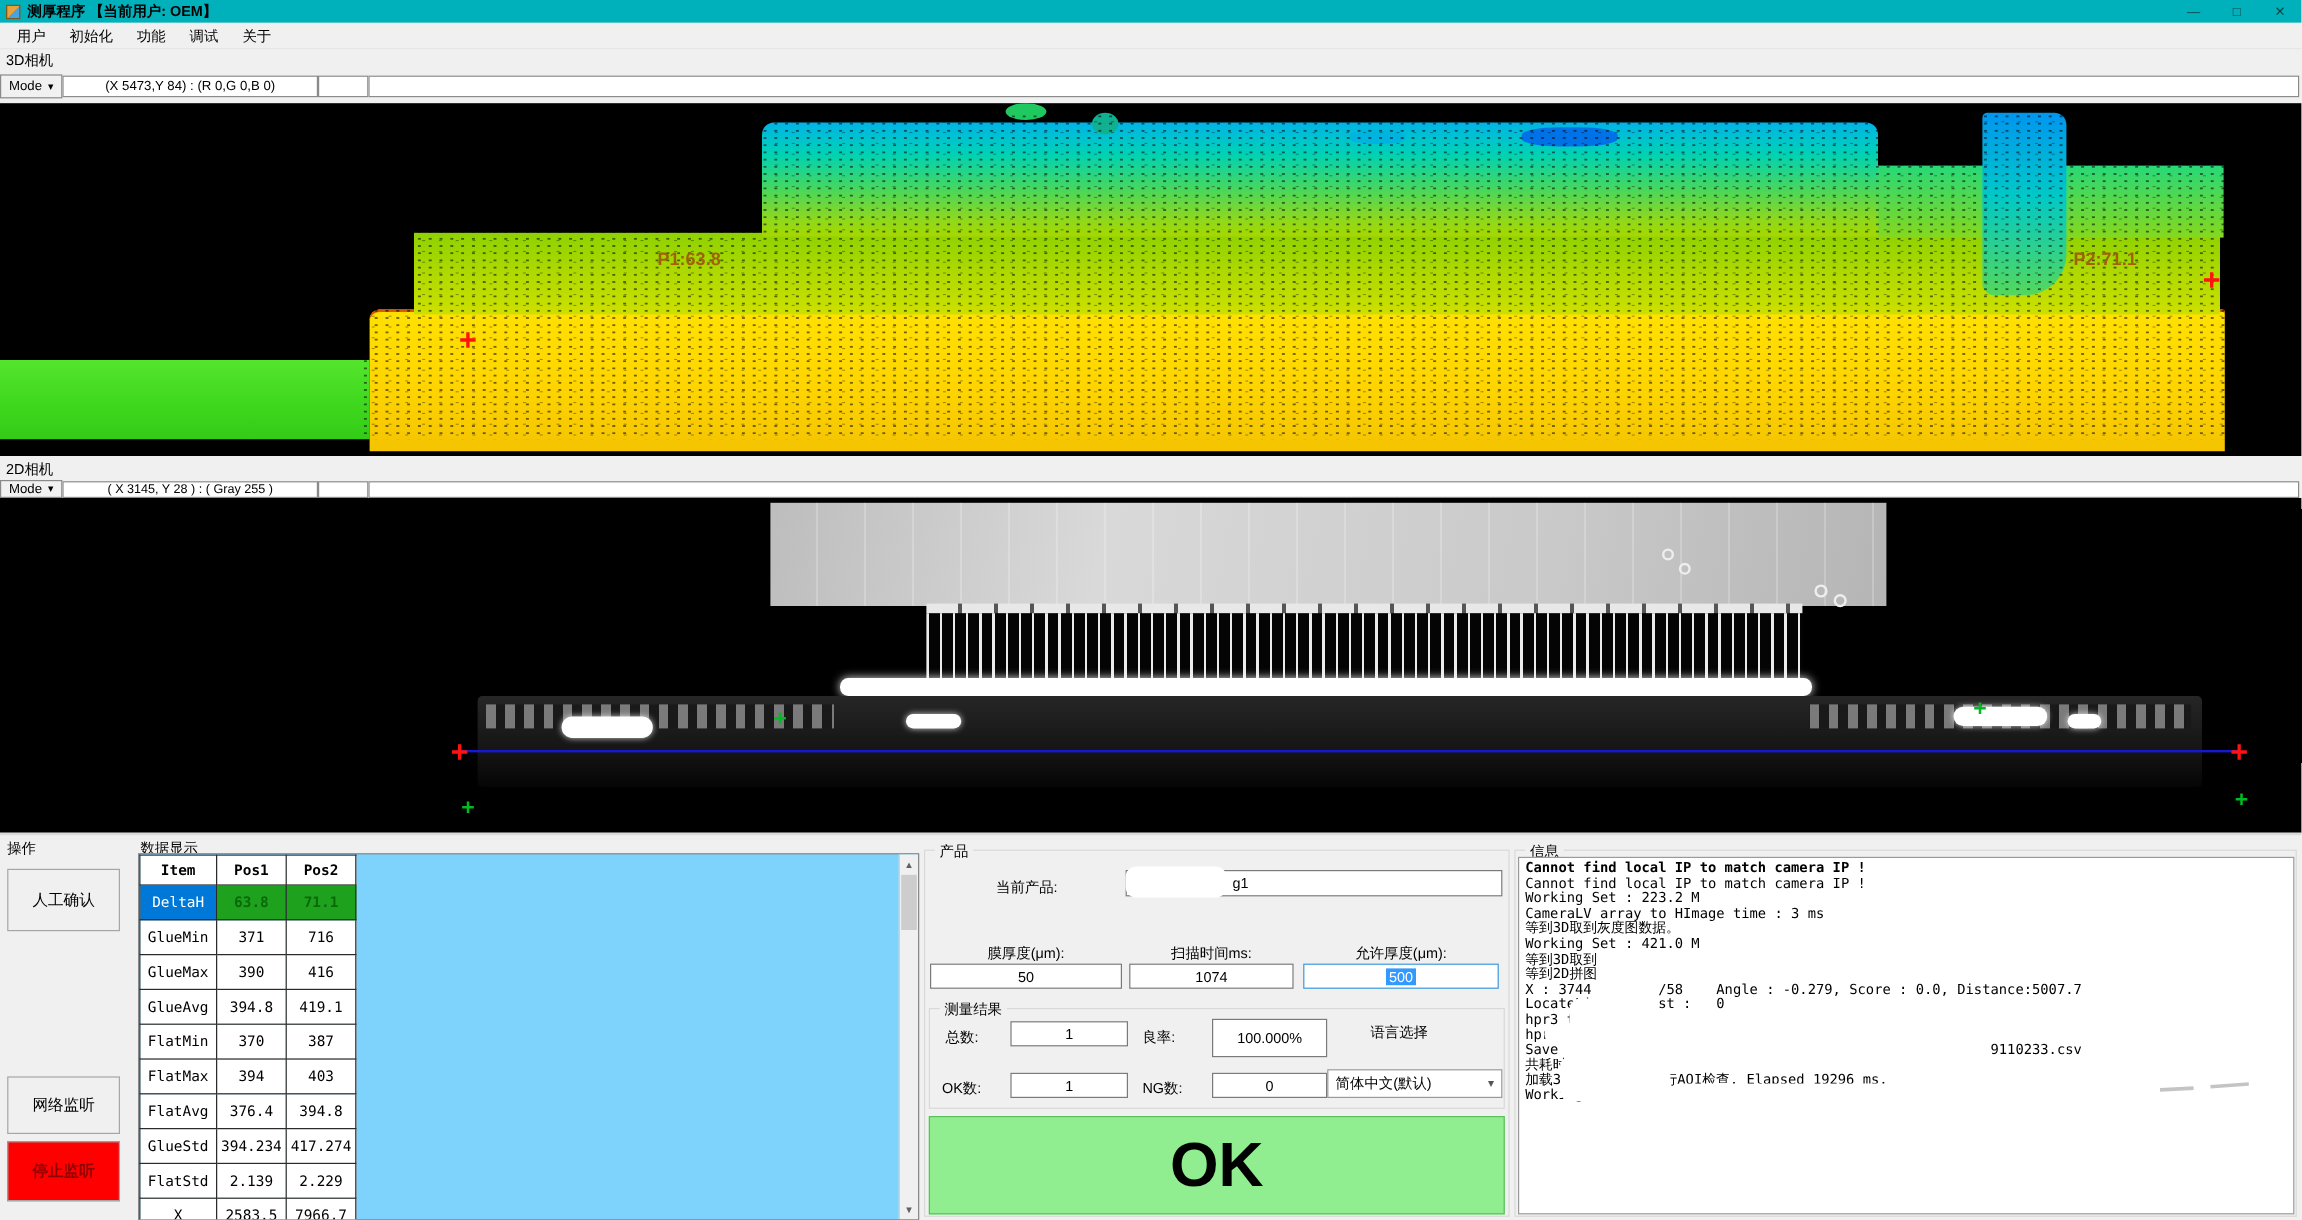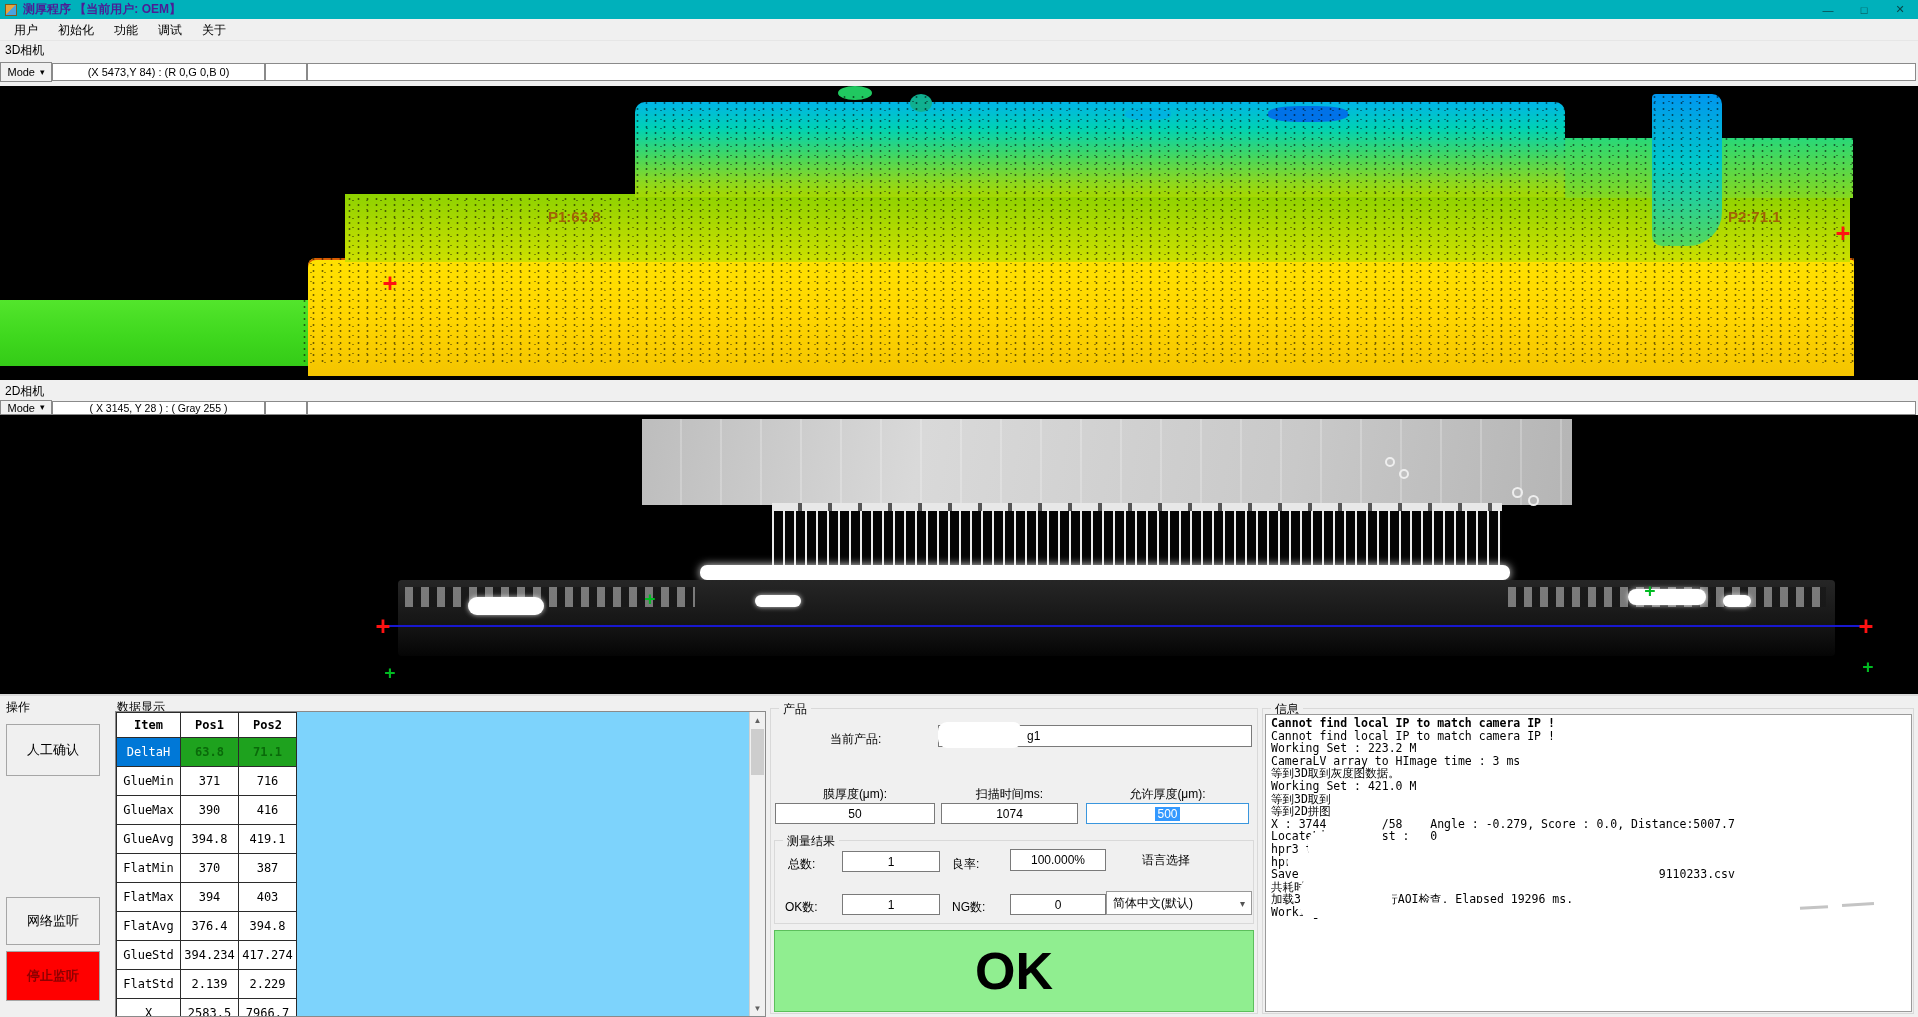--- a/index.html
+++ b/index.html
@@ -12,21 +12,21 @@
     overflow: hidden;
     color:#000;
   }
 
   
   .titlebar { position:absolute; top:0; left:0; width:1918px; height:19px;
     background:#00b1bb; display:flex; align-items:center; }
   .title-icon { width:12px; height:12px; margin:0 6px 0 5px;
     background:linear-gradient(135deg,#e8a33d 0 50%,#4aa3e0 50% 100%);
     border:1px solid #7a5a20; }
-  .title-text { color:#4c1d95; font-weight:bold; font-size:12px; }
+  .title-text { color:#000000; font-weight:bold; font-size:12px; }
   .win-controls { margin-left:auto; display:flex; height:100%; }
   .win-btn { width:36px; height:100%; display:flex; align-items:center; justify-content:center;
     color:#0a4648; font-size:11px; }
 
   
   .menubar { position:absolute; top:19px; left:0; width:1918px; height:22px;
     background:#f0f0f0; display:flex; align-items:flex-start; padding-left:4px;
     border-bottom:1px solid #e6e6e6; }
   .menu-item { padding:3px 10px; font-size:12px; }
 
@@ -343,21 +343,21 @@
 <div class="win-field focused" style="left:1086px; top:803px; width:163px; height:21px;">
   <span class="sel-text">500</span>
 </div>
 
 <div class="groupbox" style="left:774px; top:840px; width:480px; height:84px;">
   <span class="gb-label">测量结果</span>
 </div>
 <div class="flabel" style="left:788px; top:856px; width:44px; text-align:left;">总数:</div>
 <div class="win-field" style="left:842px; top:851px; width:98px; height:21px;">1</div>
 <div class="flabel" style="left:952px; top:856px; width:44px; text-align:left;">良率:</div>
-<div class="win-field" style="left:1010px; top:849px; width:96px; height:22px;">100.000%</div>
+<div class="win-field" style="left:1010px; top:849px; width:96px; height:32px;">100.000%</div>
 <div class="flabel" style="left:785px; top:899px; width:50px; text-align:left;">OK数:</div>
 <div class="win-field" style="left:842px; top:894px; width:98px; height:21px;">1</div>
 <div class="flabel" style="left:952px; top:899px; width:50px; text-align:left;">NG数:</div>
 <div class="win-field" style="left:1010px; top:894px; width:96px; height:21px;">0</div>
 <div class="flabel" style="left:1142px; top:852px; width:70px; text-align:left;">语言选择</div>
 <div class="combo" style="left:1106px; top:891px; width:146px; height:24px;">
   <span>简体中文(默认)</span>
   <span class="combo-arrow">▾</span>
 </div>
 

